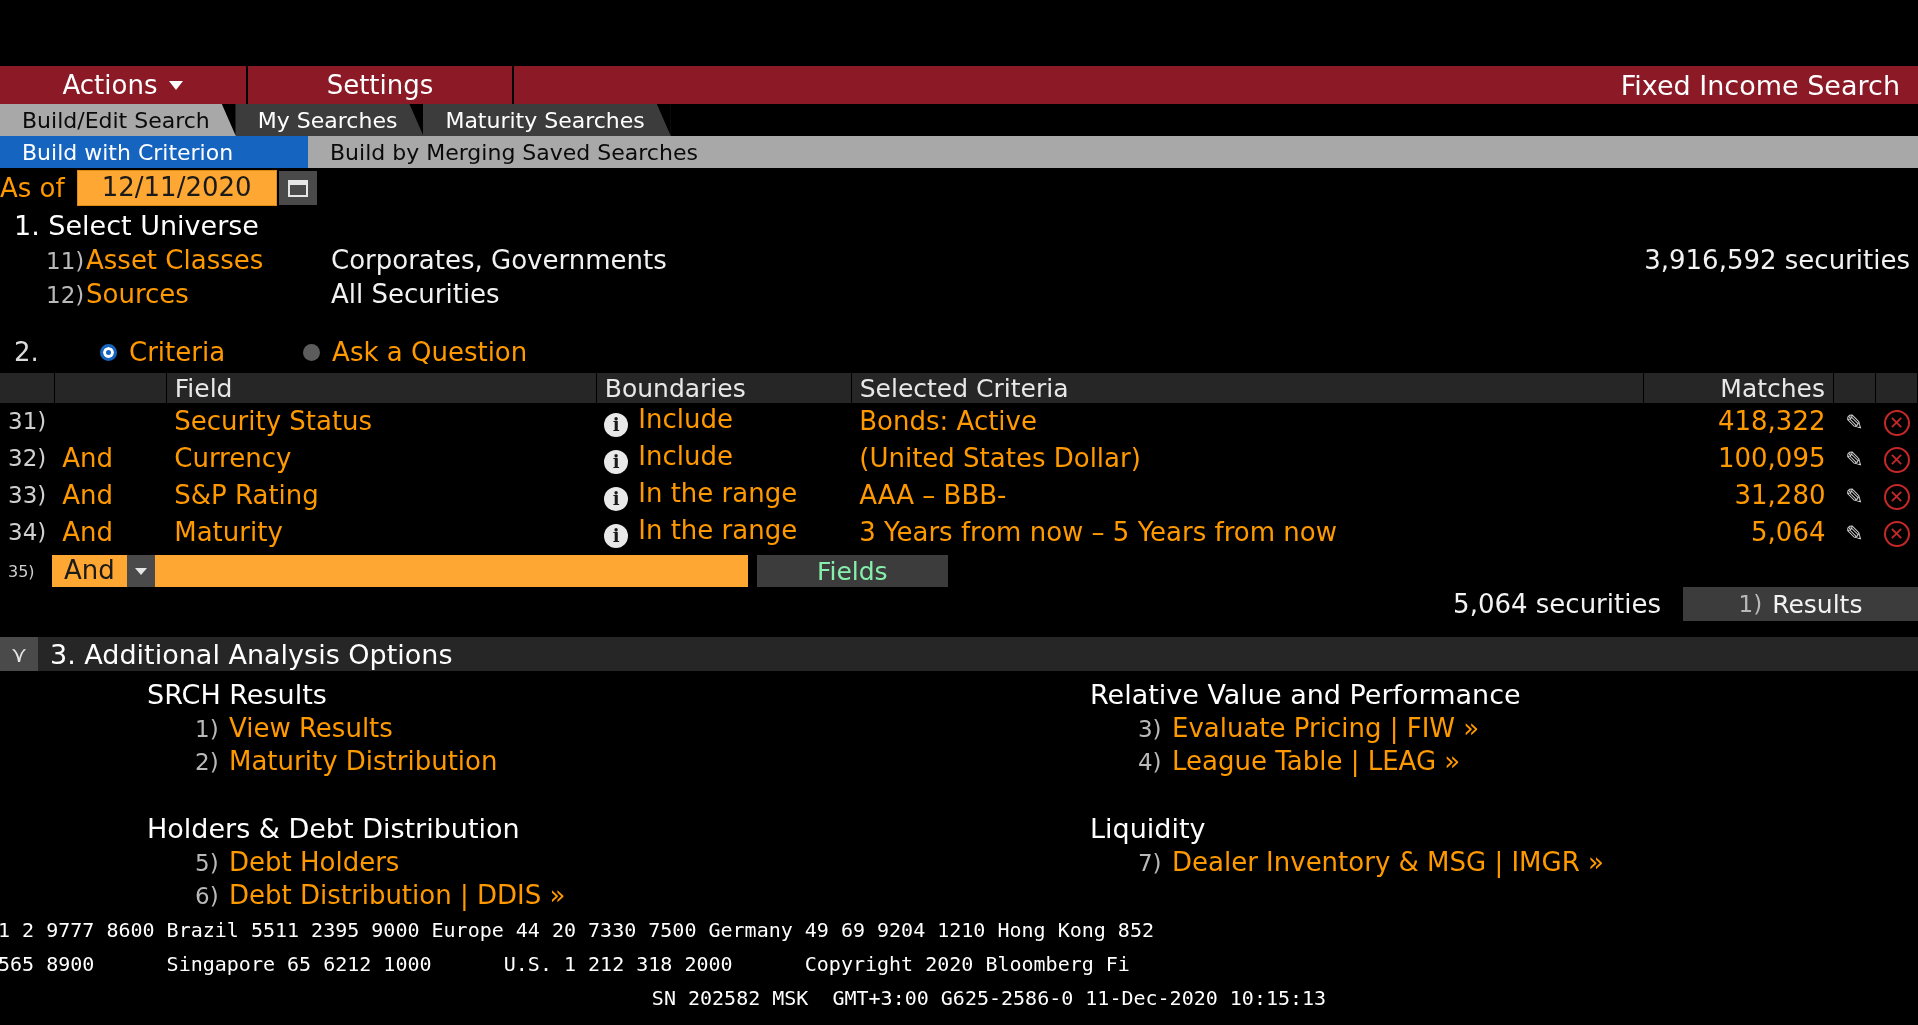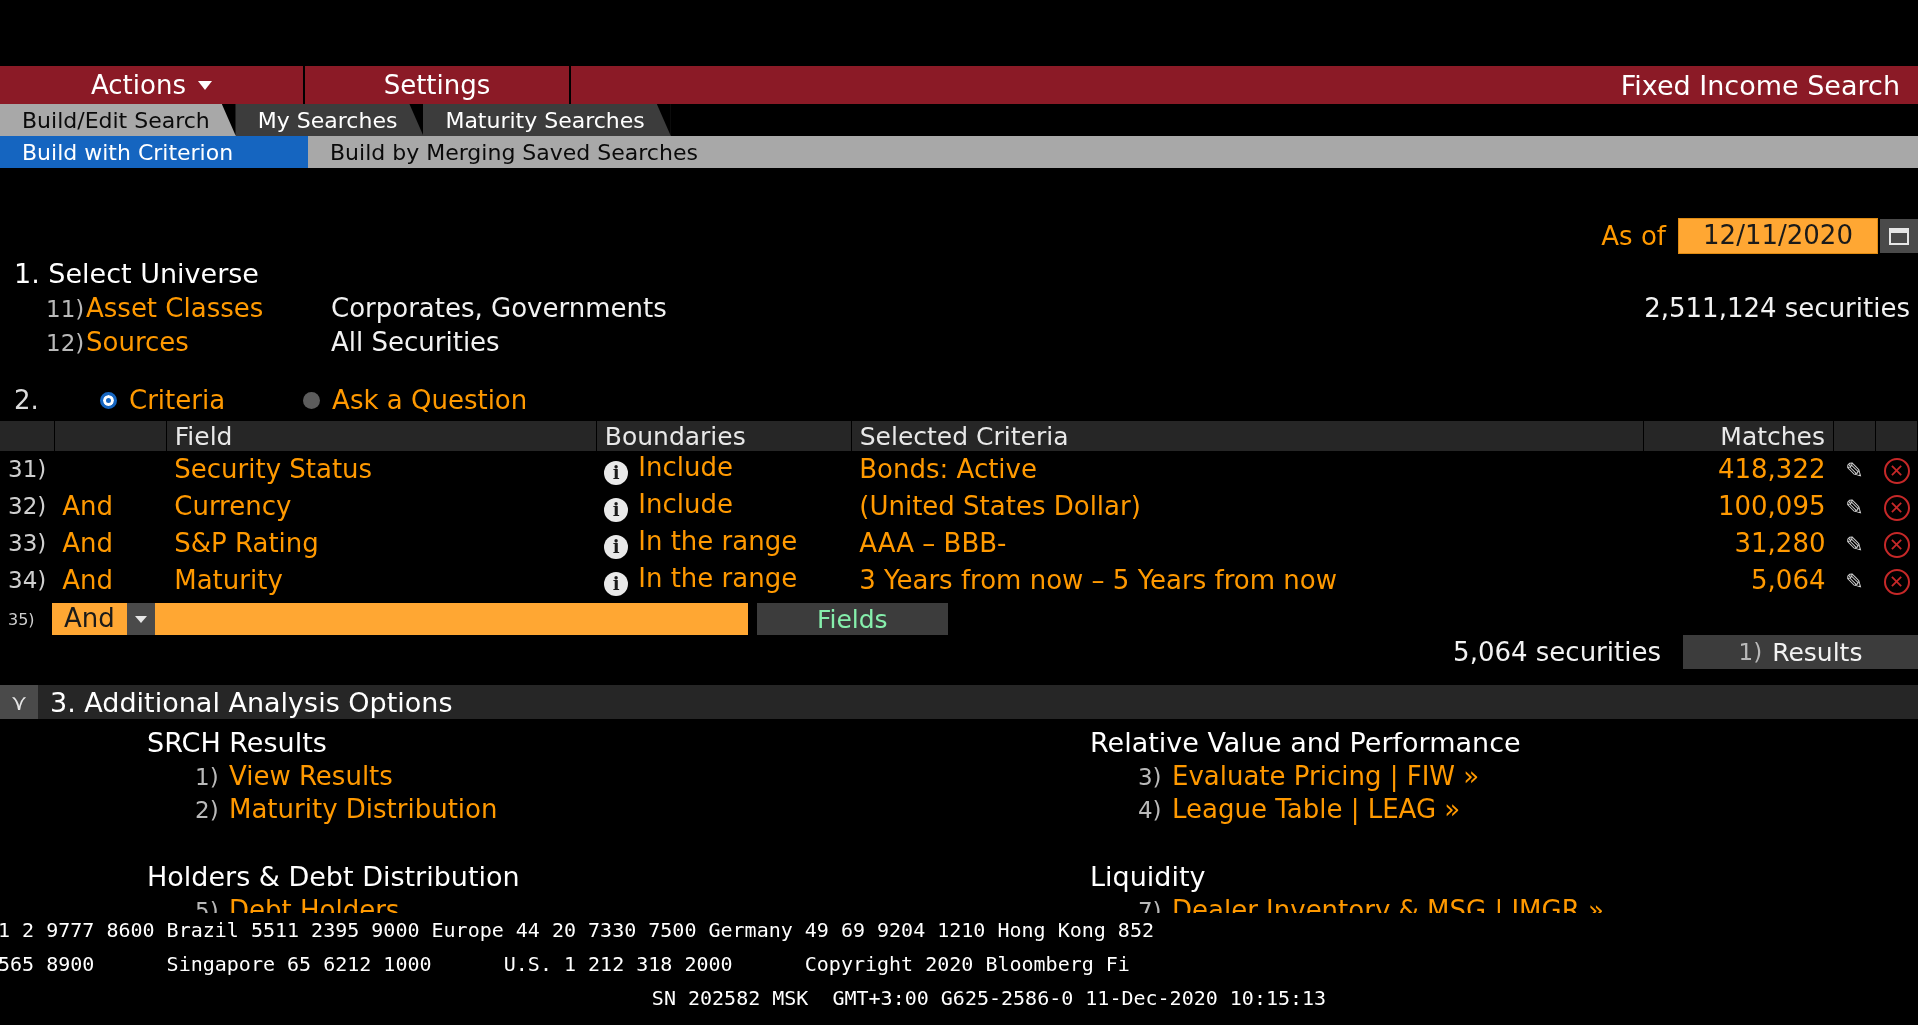--- a/index.html
+++ b/index.html
@@ -30,21 +30,21 @@
     display: flex;
     align-items: center;
     justify-content: center;
     color: #ffffff;
     font-size: 26px;
     background: #8b1a26;
     border-right: 2px solid #000;
     padding: 0 18px;
     white-space: nowrap;
   }
-  .menubar-item.actions { width: 305px; gap: 12px; }
+  .menubar-item.actions { width: 248px; gap: 12px; }
   .menubar-item.settings { width: 266px; }
   .menubar-spacer { flex: 1; background: #8b1a26; display: flex; align-items: center; justify-content: flex-end; padding-right: 18px; }
   .app-title { font-size: 27px; color: #fff; white-space: nowrap; }
   .caret-down {
     width: 0; height: 0;
     border-left: 7px solid transparent;
     border-right: 7px solid transparent;
     border-top: 9px solid #ffffff;
     display: inline-block;
   }
@@ -104,24 +104,22 @@
     color: #ffffff;
     width: 308px;
     padding-left: 22px;
   }
 
   
   .asof-row {
     height: 40px;
     display: flex;
     align-items: center;
-    justify-content: flex-end;
     background: #000;
     padding-right: 0;
-    margin-top: 48px;
   }
   .asof-label {
     color: #ff9900;
     font-size: 26px;
     margin-right: 12px;
   }
   .asof-value {
     background: #ffa733;
     color: #1a1a1a;
     font-size: 26px;
@@ -421,21 +419,21 @@
 </div>
 
 <div class="content">
 
   <div class="sec-title">1. Select Universe</div>
 
   <div class="universe-row">
     <span class="num-tag">11)</span>
     <span class="link-orange universe-link">Asset Classes</span>
     <span class="universe-val">Corporates, Governments</span>
-    <span class="universe-count">2,511,124 securities</span>
+    <span class="universe-count">3,916,592 securities</span>
   </div>
 
   <div class="universe-row">
     <span class="num-tag">12)</span>
     <span class="link-orange universe-link">Sources</span>
     <span class="universe-val">All Securities</span>
   </div>
 
   <div class="criteria-sel">
     <span class="step-num">2.</span>

